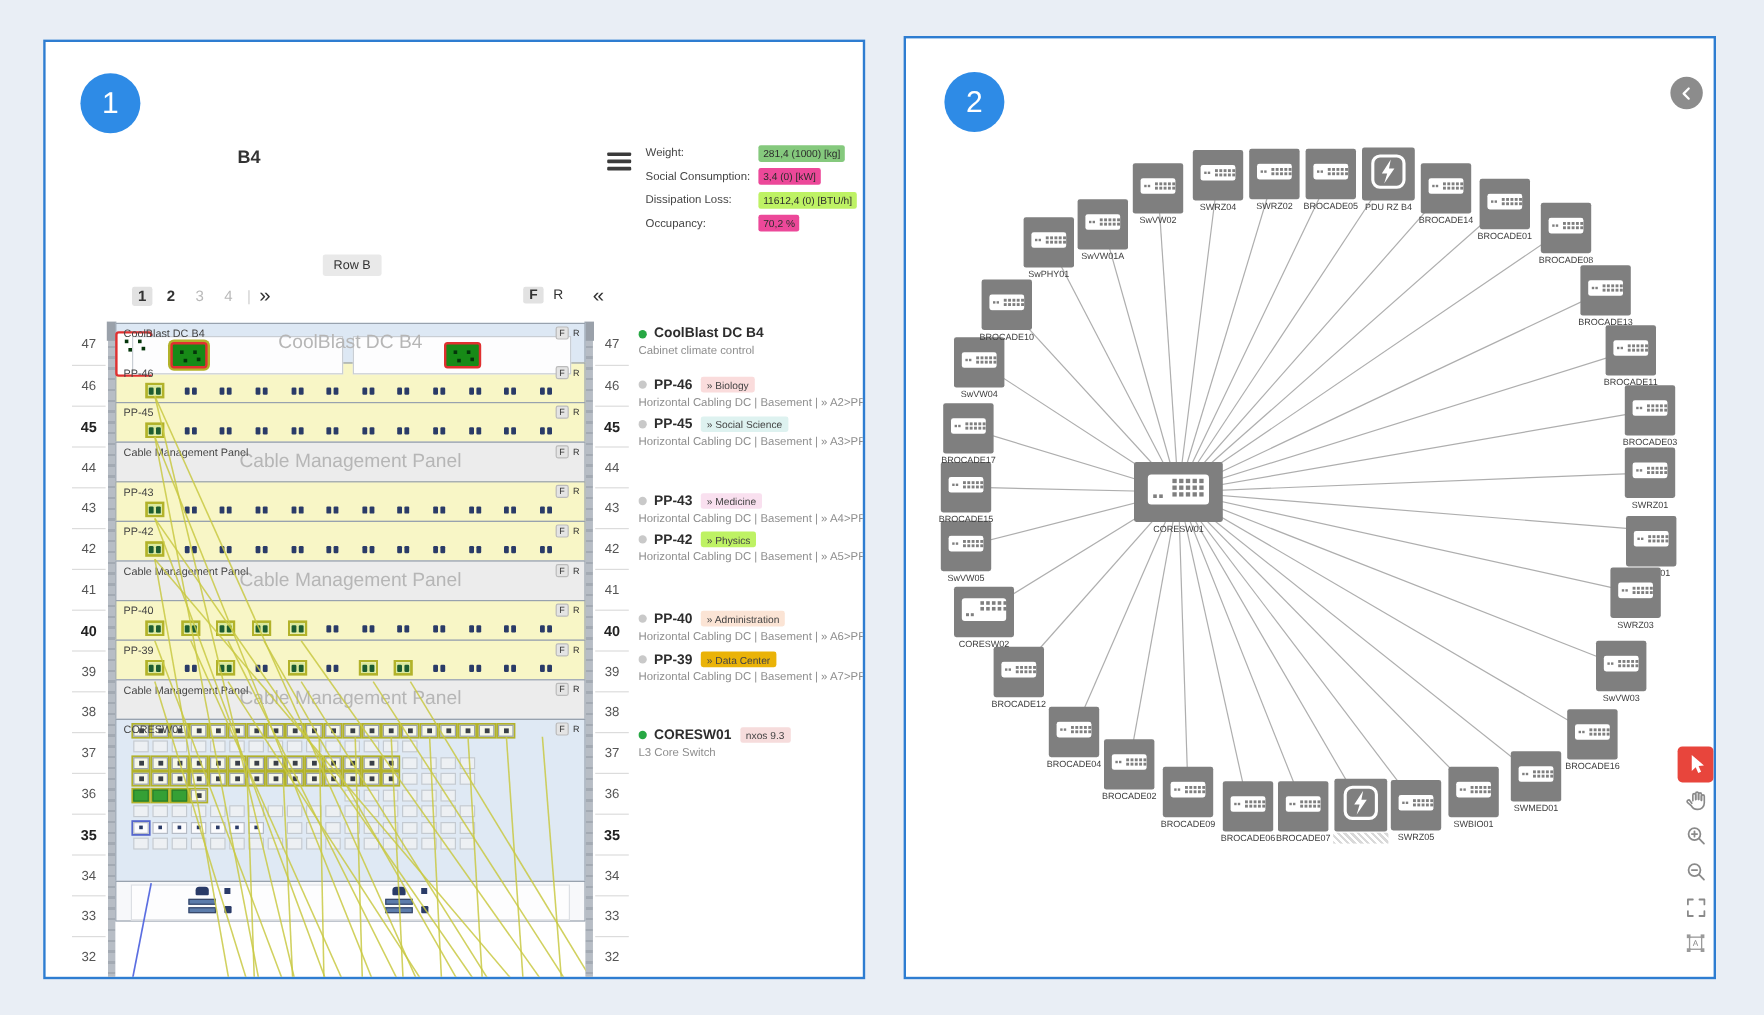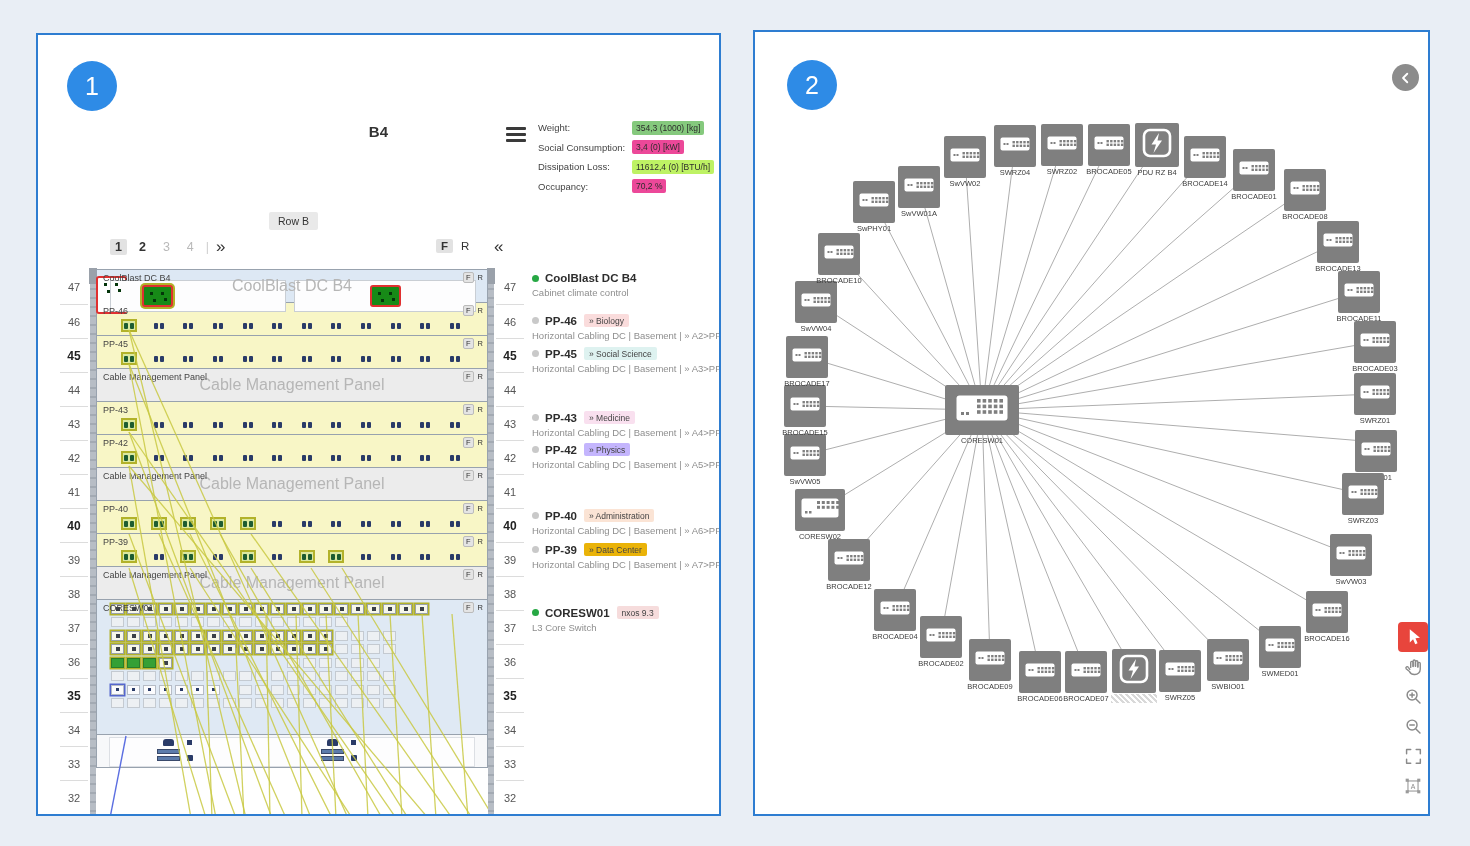--- a/index.html
+++ b/index.html
@@ -9,21 +9,21 @@
   .panel { position:absolute; background:#fff; border:2px solid #2e7dd1; overflow:hidden; }
   #panel1 { left:36px; top:33px; width:685px; height:783px; }
   #panel2 { left:753px; top:30px; width:677px; height:786px; }
 
   .num-badge { position:absolute; width:50px; height:50px; border-radius:50%; background:#2e8be6;
     color:#fff; font-size:25px; display:flex; align-items:center; justify-content:center; }
   #badge1 { left:29px; top:26px; }
   #badge2 { left:32px; top:28px; }
 
   
-  #p1-title { position:absolute; left:160px; top:88px; width:190px; text-align:right;
+  #p1-title { position:absolute; left:160px; top:88px; width:190px; text-align:left;
     font-size:15px; font-weight:bold; color:#333; }
   #hamburger { position:absolute; left:468px; top:92px; width:20px; cursor:pointer; }
   #hamburger i { display:block; height:2.5px; background:#3a3a3a; margin-bottom:3.5px; border-radius:1px; }
   #stats { position:absolute; left:500px; top:83px; width:182px; }
   .stat-row { display:flex; align-items:center; height:19.5px; }
   .stat-label { width:94px; font-size:9.5px; color:#444; }
   .stat-badge { font-size:8.5px; color:#2c2c2c; padding:2px 4px; border-radius:2px; white-space:nowrap; }
   #rowb { position:absolute; left:231px; top:177px; background:#e9e9e9; color:#333;
     font-size:10.5px; padding:3px 9px; border-radius:2px; cursor:pointer; }
 
@@ -136,21 +136,21 @@
   <div class="num-badge" id="badge1">1</div>
   <div id="p1-title">B4</div>
   <div id="hamburger">
       <i></i>
       <i></i>
       <i></i>
     </div>
   <div id="stats">
       <div class="stat-row">
        <span class="stat-label">Weight:</span>
-       <span class="stat-badge" style="background:#85c97d">354,3 (1000) [kg]</span>
+       <span class="stat-badge" style="background:#85c97d">281,4 (1000) [kg]</span>
      </div>
       <div class="stat-row">
        <span class="stat-label">Social Consumption:</span>
        <span class="stat-badge" style="background:#ec4899">3,4 (0) [kW]</span>
      </div>
       <div class="stat-row">
        <span class="stat-label">Dissipation Loss:</span>
        <span class="stat-badge" style="background:#bef264">11612,4 (0) [BTU/h]</span>
      </div>
       <div class="stat-row">
@@ -840,21 +840,21 @@
          <span class="dot" style="background:#c9c9c9"></span>
          <span class="dev-name">PP-43</span>
           <span class="dev-badge" style="background:#f9e0ef">» Medicine</span>
        </div>
        <div class="dev-desc">Horizontal Cabling DC | Basement |  » A4&gt;PP-47 (1-1.</div>
      </div>
       <div class="dev" style="top:408px">
        <div class="dev-line">
          <span class="dot" style="background:#c9c9c9"></span>
          <span class="dev-name">PP-42</span>
-          <span class="dev-badge" style="background:#c4b5fd">» Physics</span>
+          <span class="dev-badge" style="background:#bef264">» Physics</span>
        </div>
        <div class="dev-desc">Horizontal Cabling DC | Basement |  » A5&gt;PP-47 (1-1.</div>
      </div>
       <div class="dev" style="top:474px">
        <div class="dev-line">
          <span class="dot" style="background:#c9c9c9"></span>
          <span class="dev-name">PP-40</span>
           <span class="dev-badge" style="background:#fbe4d5">» Administration</span>
        </div>
        <div class="dev-desc">Horizontal Cabling DC | Basement |  » A6&gt;PP-47 (1-1.</div>

